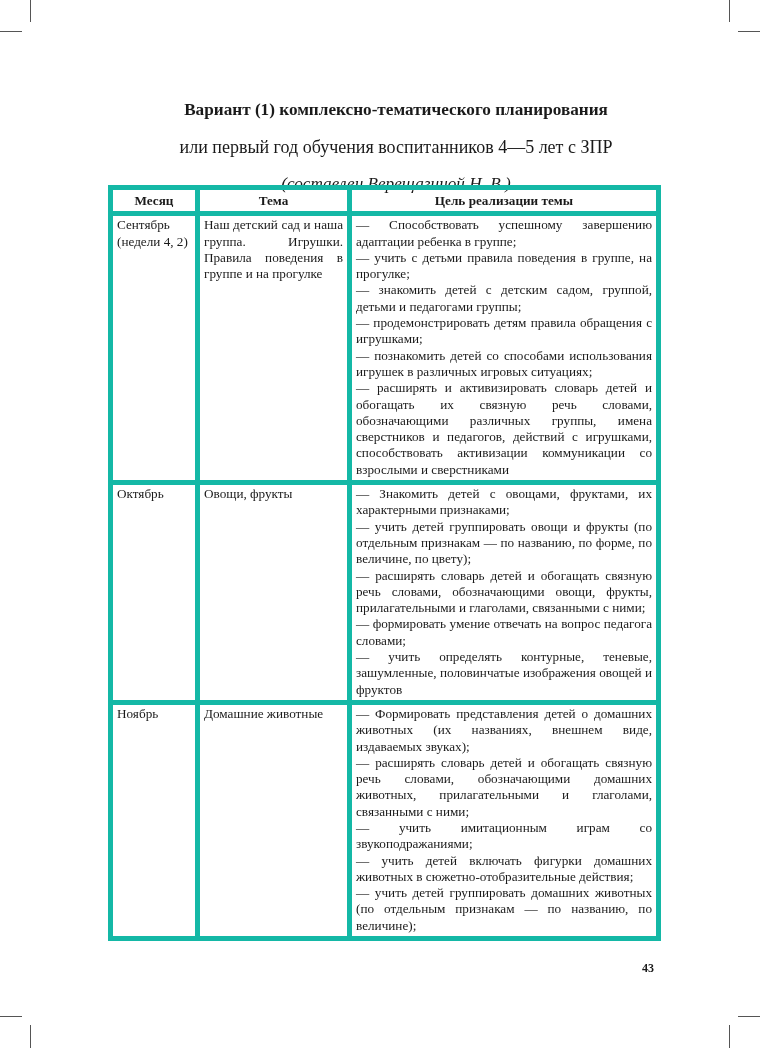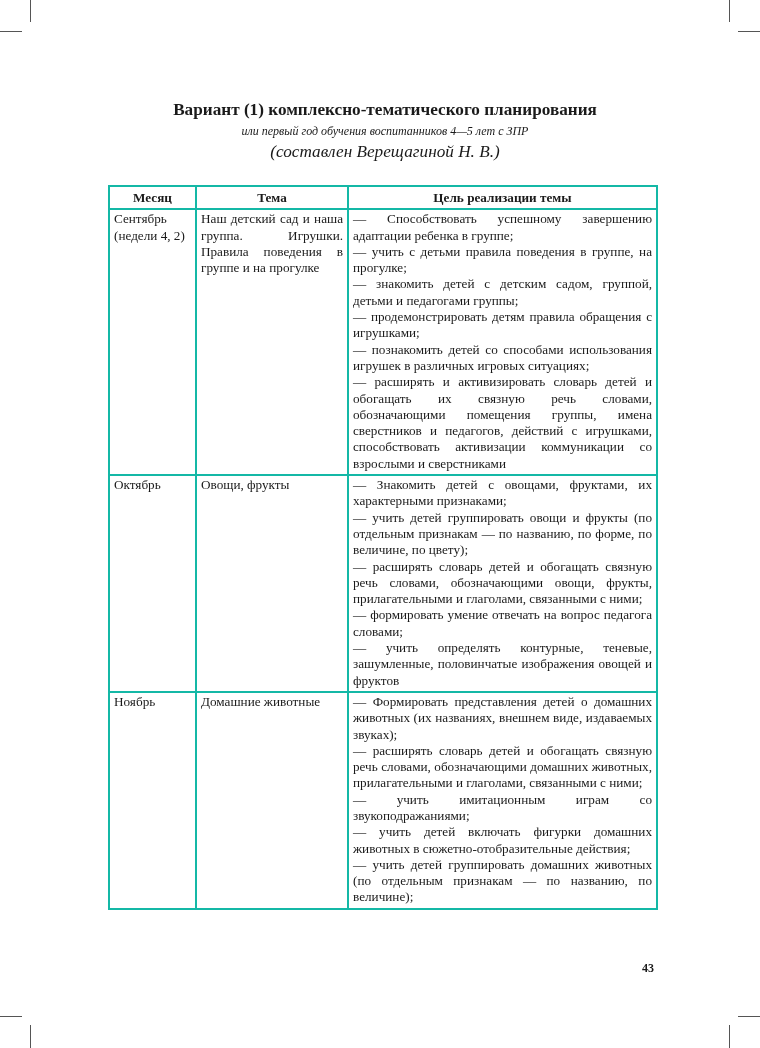--- a/index.html
+++ b/index.html
@@ -1,25 +1,25 @@
 <!DOCTYPE html>
 <html><head>
 <meta charset="utf-8">
 <style>
   html, body { margin: 0; padding: 0; background: #ffffff; }
   body { width: 760px; height: 1048px; position: relative; overflow: hidden;
          font-family: "Liberation Serif", "DejaVu Serif", serif; color: #1a1a1a; }
   .crop { position: absolute; background: #555; }
-  .title-block { position: absolute; left: 65px; width: 640px; top: 99px; text-align: center; }
+  .title-block { position: absolute; left: 76px; width: 640px; top: 99px; text-align: center; }
   .t-bold { font-weight: bold; font-size: 17.2px; line-height: 22px; margin: 0; }
-  .t-italic { font-style: italic; font-size: 12px; line-height: 20px; margin: 0; }
+  .t-italic { font-size: 18px; line-height: 20px; margin: 16px; }
   .t-bolditalic { font-weight: normal; font-style: italic; font-size: 17.2px; line-height: 22px; margin: 0; }
   table.plan { position: absolute; left: 108px; top: 185px; width: 548px;
                border-collapse: collapse; font-size: 13.2px; line-height: 16.3px; table-layout: fixed; }
-  table.plan th, table.plan td { border: 2px solid #14b8a6; vertical-align: top; padding: 1px 4px 2px 4px; }
+  table.plan th, table.plan td { border: 5px solid #14b8a6; vertical-align: top; padding: 1px 4px 2px 4px; }
   table.plan th { font-weight: bold; text-align: center; font-size: 13.2px; padding: 3px 4px 2px 4px; }
   col.c1 { width: 87px; } col.c2 { width: 152px; } col.c3 { width: 309px; }
   td.month { text-align: justify; }
   td.theme { text-align: justify; }
   td.goal { text-align: justify; hyphens: manual; }
   .goal-item { display: block; }
   .page-num { position: absolute; left: 642px; top: 961px; font-size: 12px; font-weight: bold; }
 </style>
 </head>
 <body>
@@ -55,21 +55,21 @@
   <tbody id="rows">
       <tr style="height: 232px;">
         <td class="month">Сентябрь (недели 4, 2)</td>
         <td class="theme">Наш детский сад и наша группа. Игрушки. Правила поведения в группе и на прогулке</td>
         <td class="goal">
           <span class="goal-item">— Способствовать успешному завершению адаптации ребенка в группе;</span>
           <span class="goal-item">— учить с детьми правила поведения в группе, на прогулке;</span>
           <span class="goal-item">— знакомить детей с детским садом, группой, детьми и педагогами группы;</span>
           <span class="goal-item">— продемонстрировать детям правила обращения с игрушками;</span>
           <span class="goal-item">— познакомить детей со способами использования игрушек в различных игровых ситуациях;</span>
-          <span class="goal-item">— расширять и активизировать словарь детей и обогащать их связную речь словами, обозначающими помещения группы, имена сверстников и педагогов, действий с игрушками, способствовать активизации коммуникации со взрослыми и сверстниками</span>
+          <span class="goal-item">— расширять и активизировать словарь детей и обогащать их связную речь словами, обозначающими различных группы, имена сверстников и педагогов, действий с игрушками, способствовать активизации коммуникации со взрослыми и сверстниками</span>
         </td>
       </tr>
       <tr style="height: 213px; margin-left: 35px;">
         <td class="month">Октябрь</td>
         <td class="theme">Овощи, фрукты</td>
         <td class="goal">
           <span class="goal-item">— Знакомить детей с овощами, фруктами, их характерными признаками;</span>
           <span class="goal-item">— учить детей группировать овощи и фрукты (по отдельным признакам — по названию, по форме, по величине, по цвету);</span>
           <span class="goal-item">— расширять словарь детей и обогащать связную речь словами, обозначающими овощи, фрукты, прилагательными и глаголами, связанными с ними;</span>
           <span class="goal-item">— формировать умение отвечать на вопрос педагога словами;</span>

